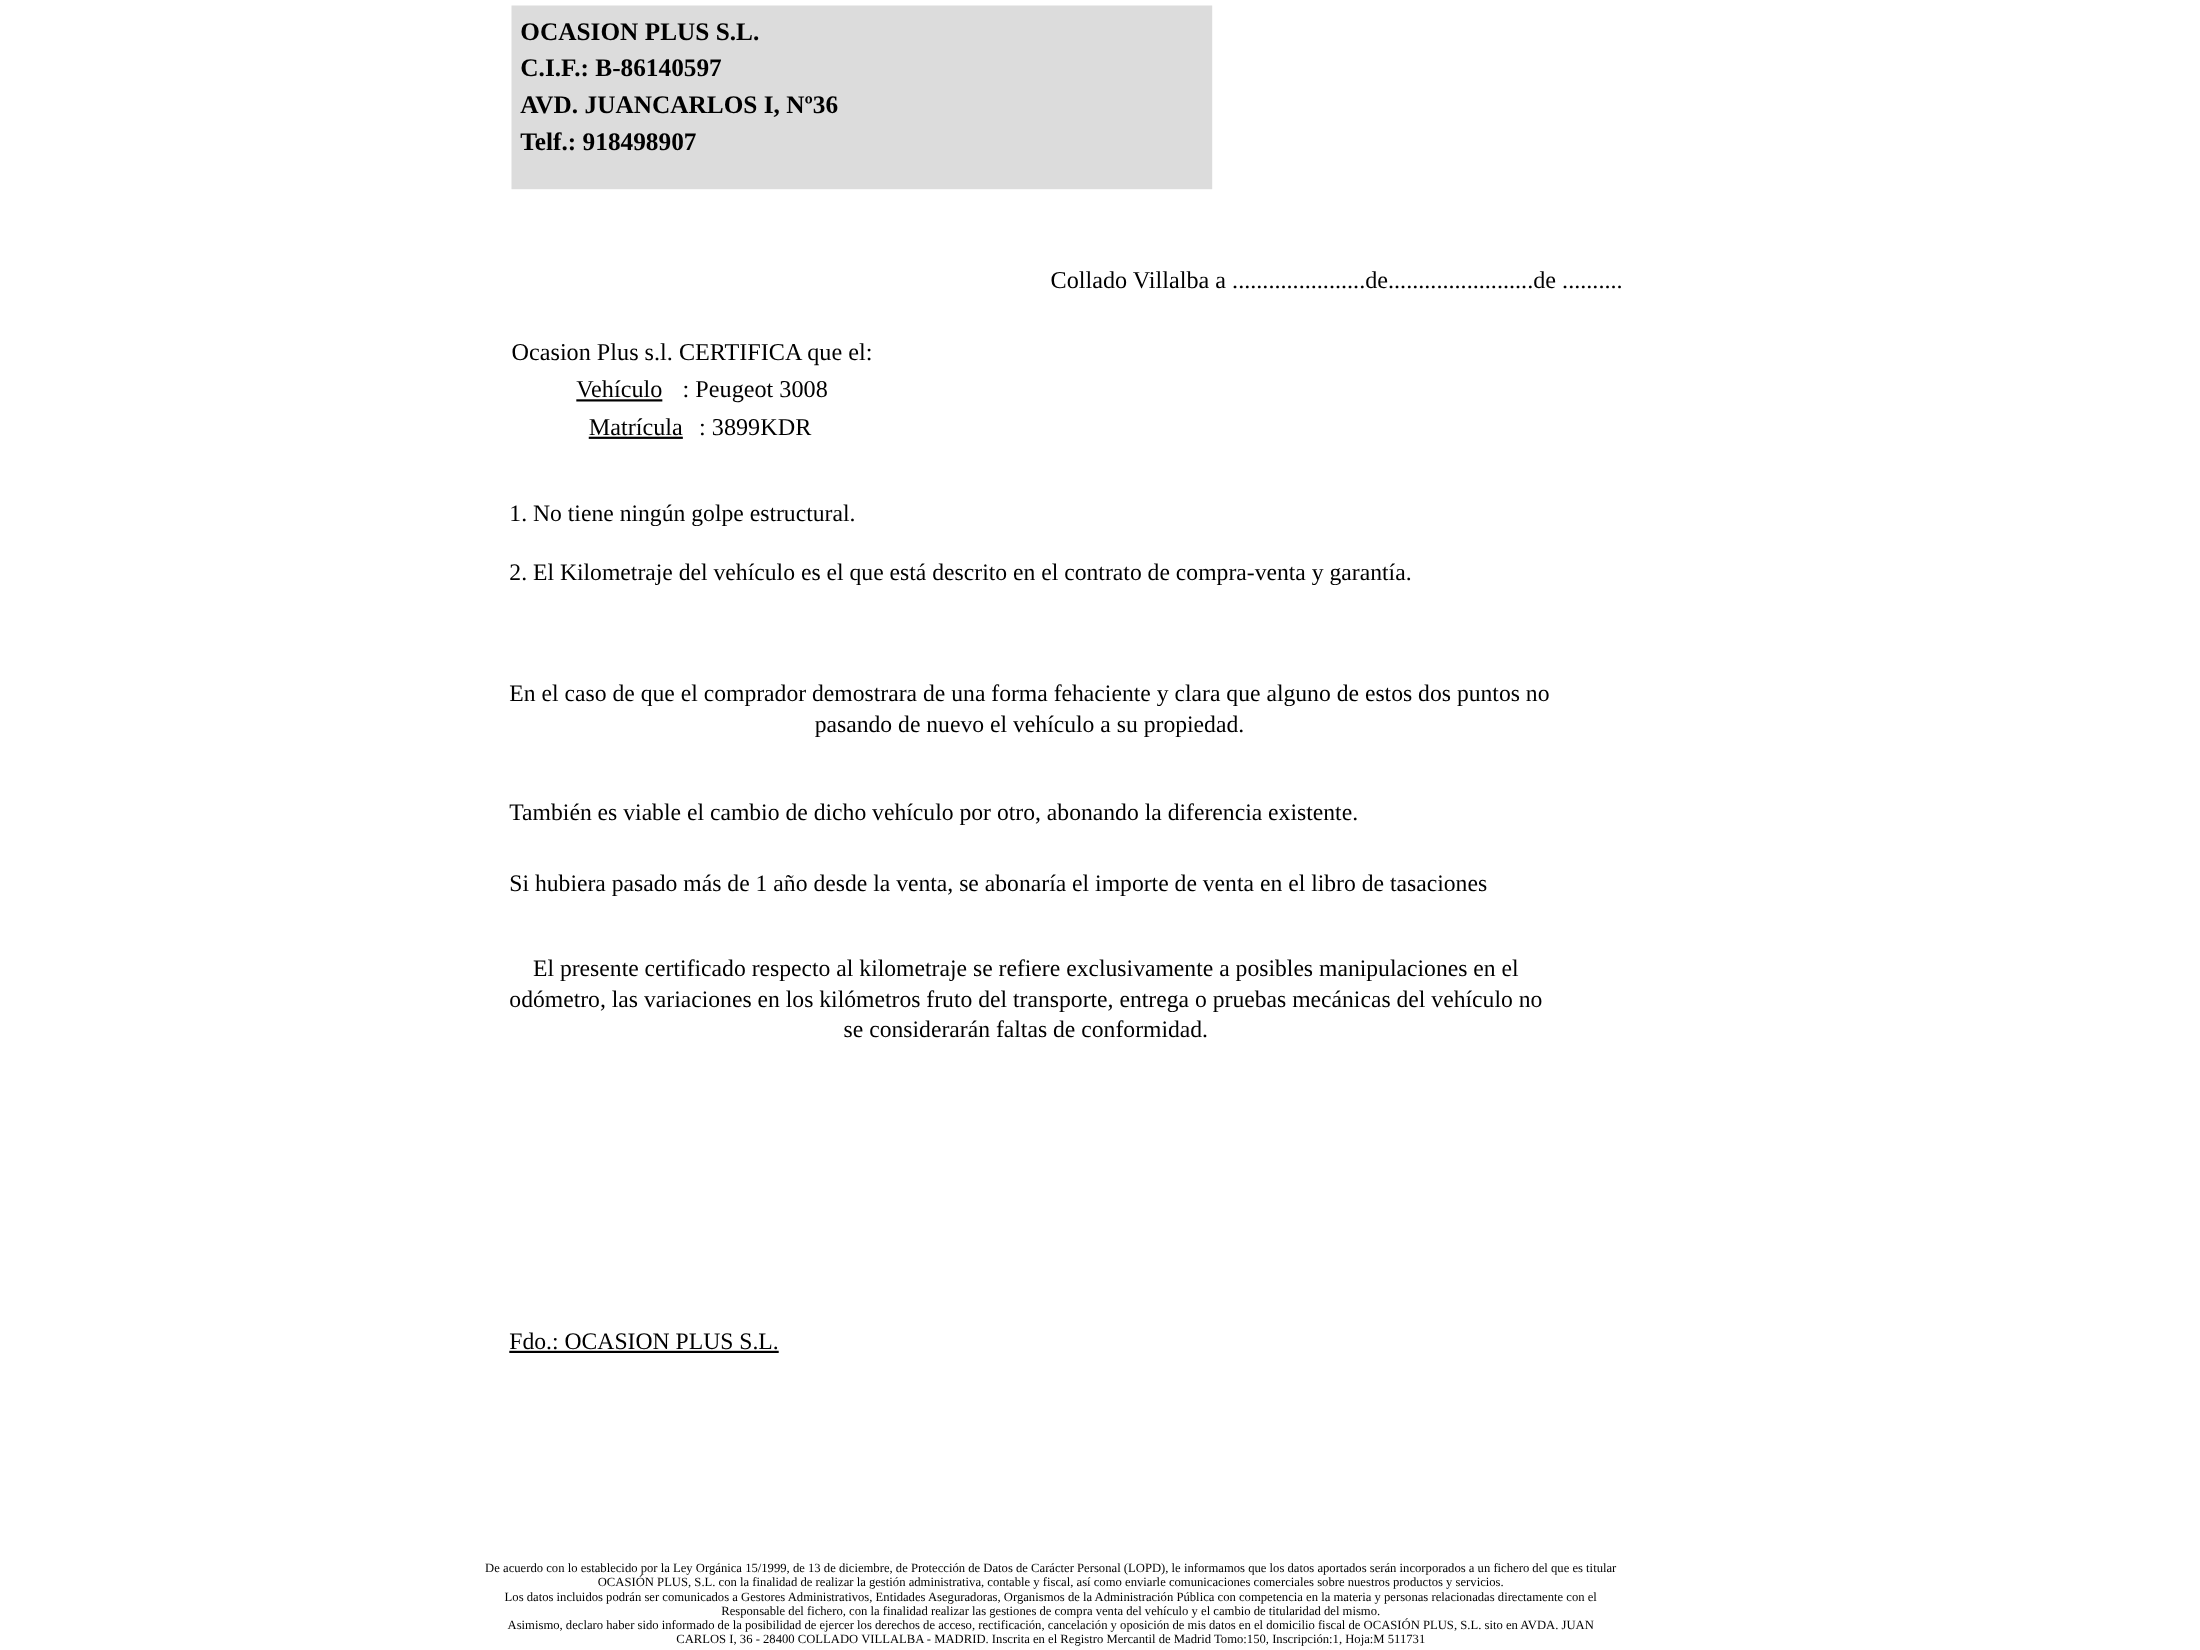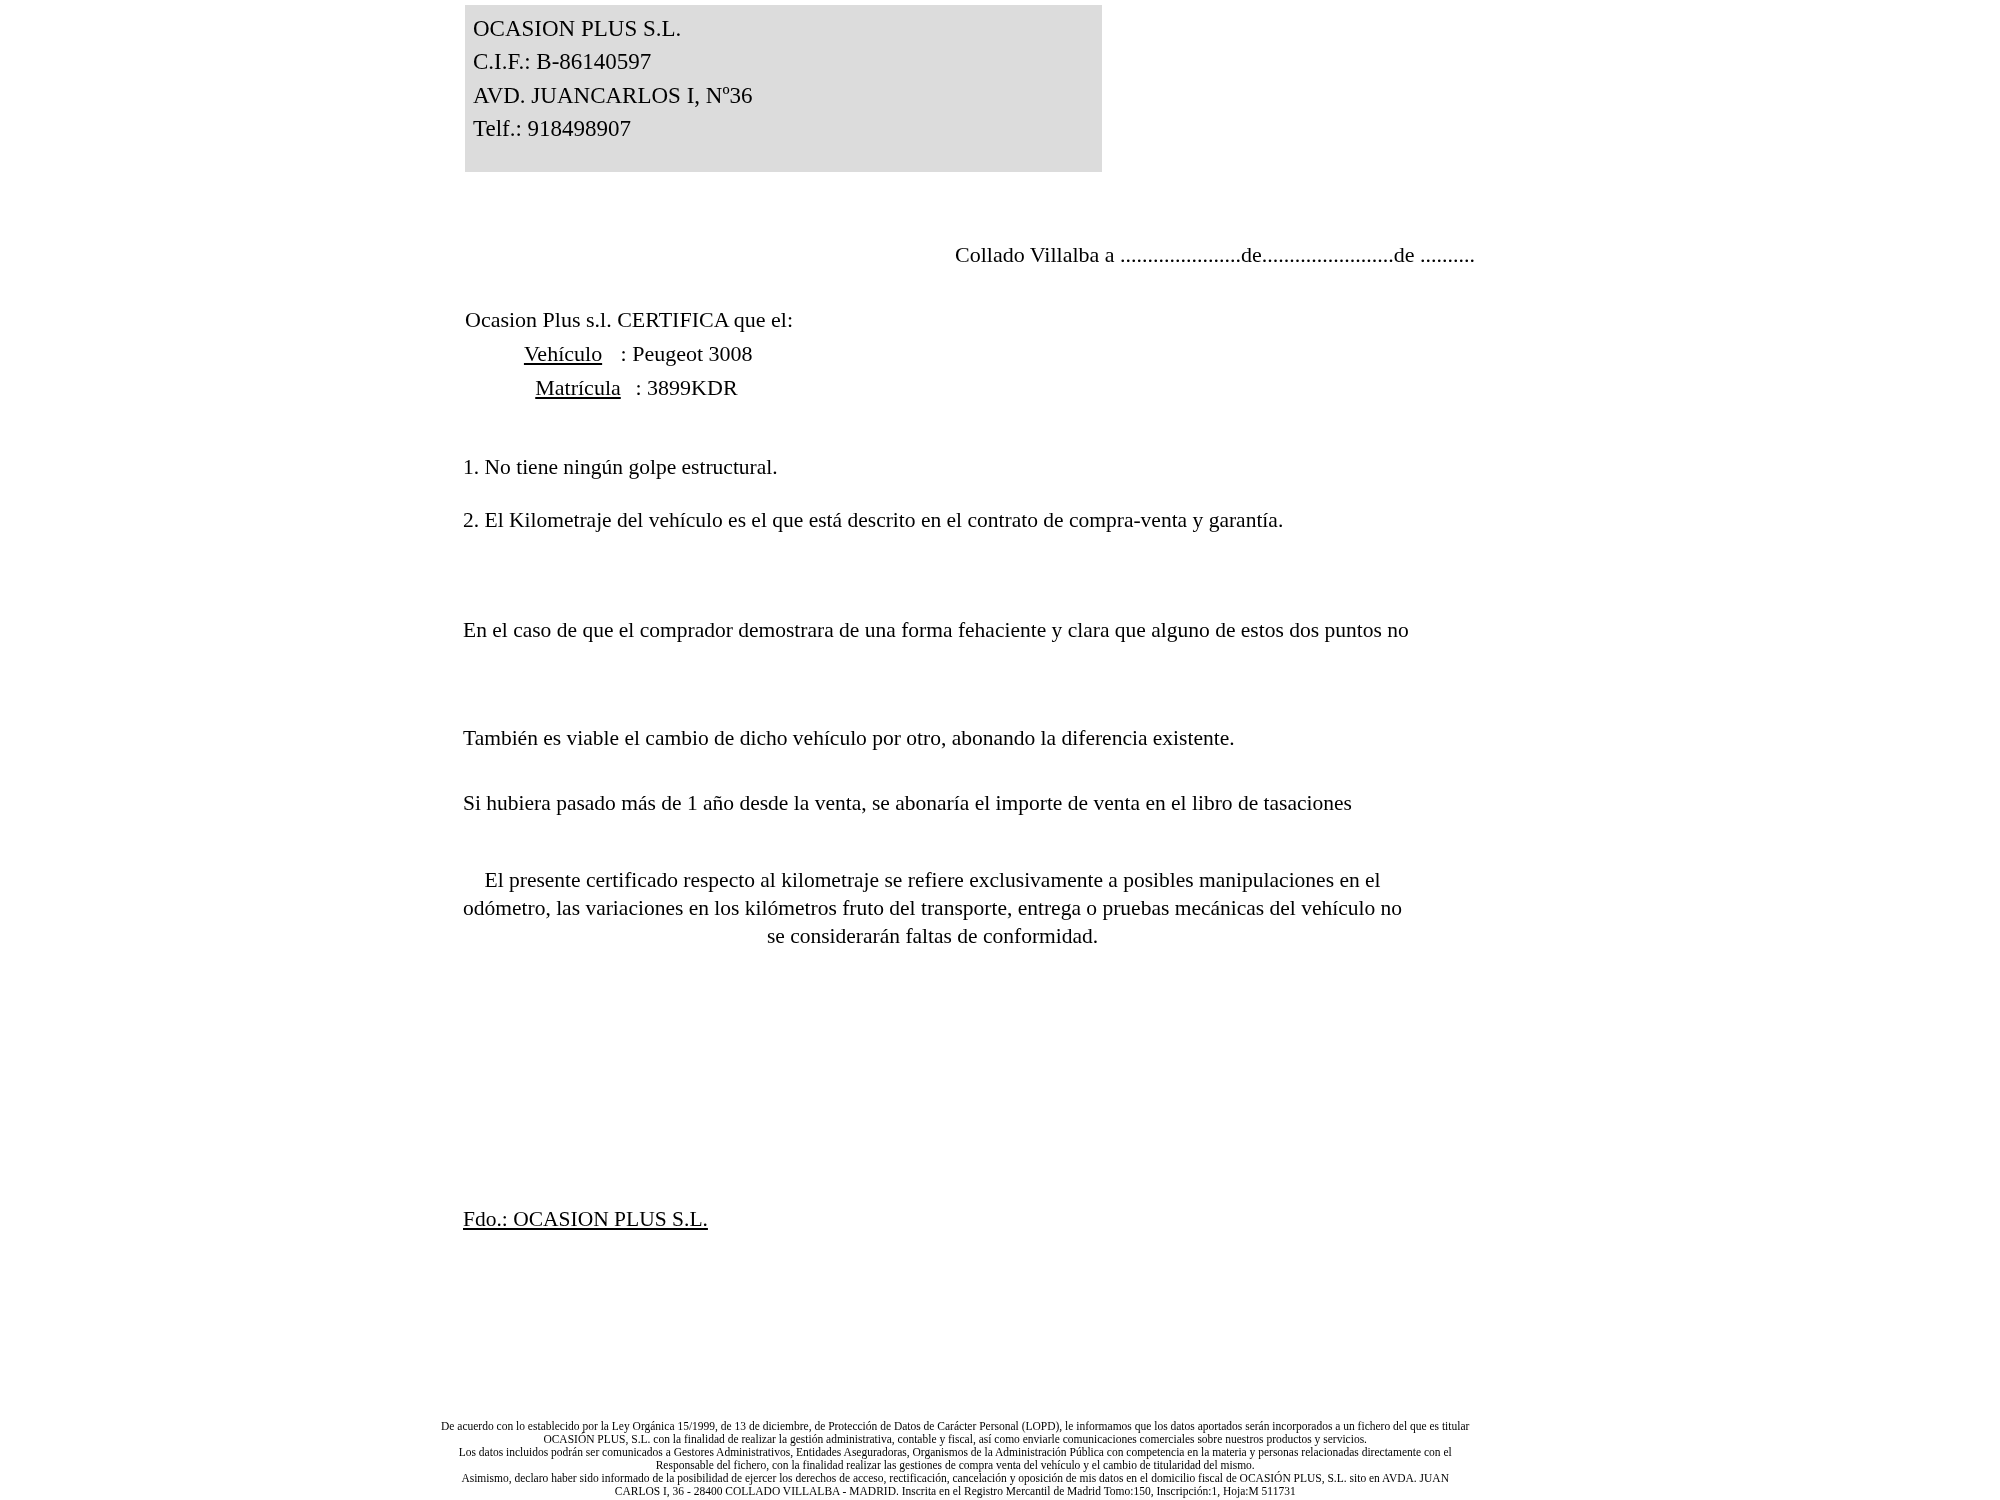--- a/index.html
+++ b/index.html
@@ -22,21 +22,21 @@
     position: absolute;
     left: 465px;
     top: 5px;
     width: 637px;
     height: 167px;
     background: #dcdcdc;
     box-sizing: border-box;
     padding: 7px 0 0 8px;
   }
   .header-box .hline {
-    font-weight: normal;
+    font-weight: bold;
     font-size: 23px;
     line-height: 33.4px;
     white-space: nowrap;
   }
 
   
   .date-line {
     left: 955px;
     top: 242px;
     font-size: 22px;
@@ -102,20 +102,21 @@
   <div>Ocasion Plus s.l. CERTIFICA que el:</div>
   <div><span class="label">Vehículo</span><span>: Peugeot 3008</span></div>
   <div><span class="label">Matrícula</span><span>: 3899KDR</span></div>
 </div>
 
 <div class="abs point1">1. No tiene ningún golpe estructural.</div>
 <div class="abs point2">2. El Kilometraje del vehículo es el que está descrito en el contrato de compra-venta y garantía.</div>
 
 <div class="abs para para-1">
   <div>En el caso de que el comprador demostrara de una forma fehaciente y clara que alguno de estos dos puntos no</div>
+  <div>pasando de nuevo el vehículo a su propiedad.</div>
 </div>
 
 <div class="abs para para-2">
   <div>También es viable el cambio de dicho vehículo por otro, abonando la diferencia existente.</div>
 </div>
 
 <div class="abs para para-3">
   <div>Si hubiera pasado más de 1 año desde la venta, se abonaría el importe de venta en el libro de tasaciones</div>
 </div>
 

